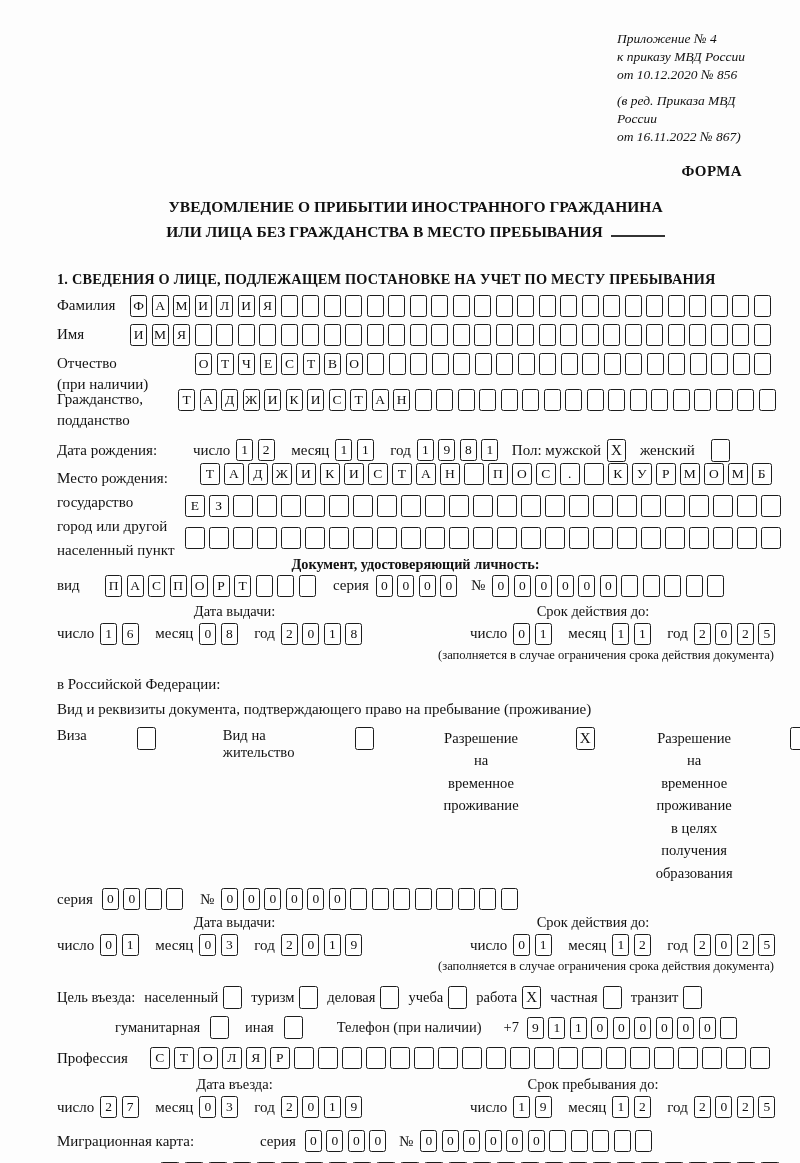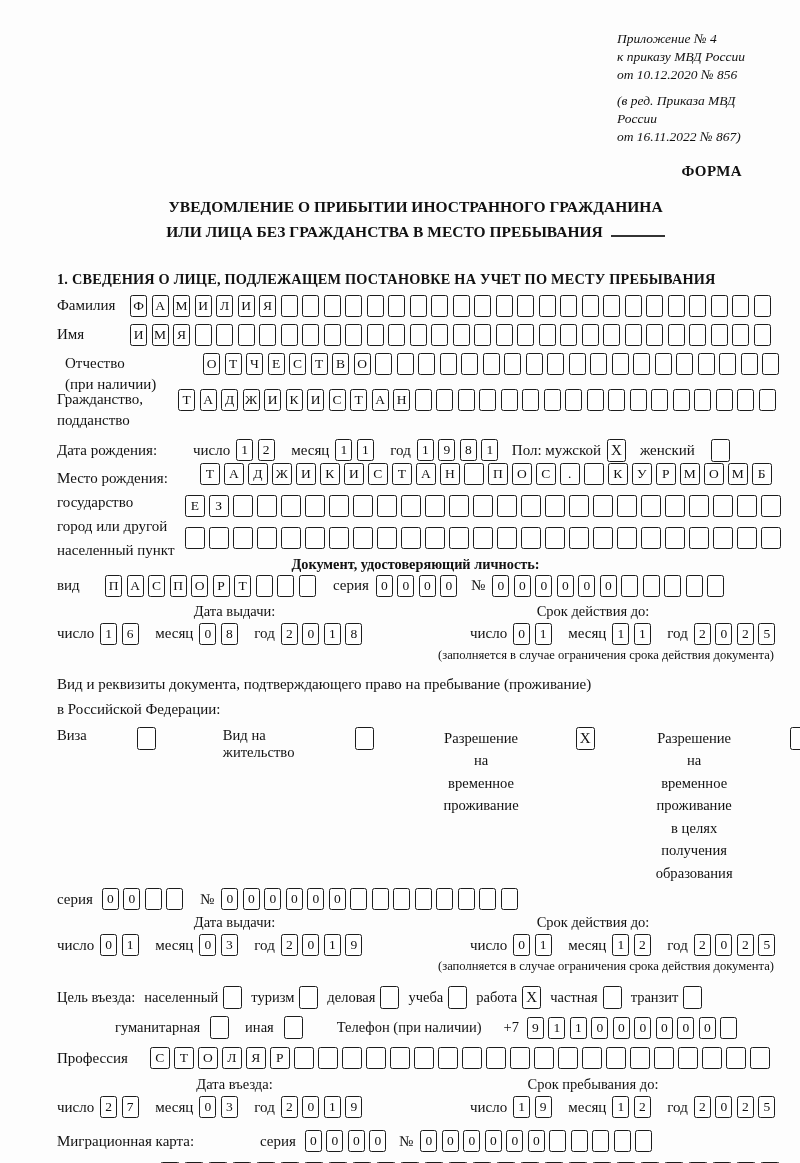--- a/index.html
+++ b/index.html
@@ -149,21 +149,21 @@
         <span class="bx"></span>
         <span class="bx"></span>
         <span class="bx"></span>
         <span class="bx"></span>
         <span class="bx"></span>
         <span class="bx"></span>
       </span>
   </div>
 
   <div class="frow top">
-    <span class="lbl2" style="width:138px;margin-left:8px;">
+    <span class="lbl2" style="width:138px;">
       <div>Отчество</div>
       <div>(при наличии)</div>
     </span>
     <span class="boxes">
         <span class="bx">О</span>
         <span class="bx">Т</span>
         <span class="bx">Ч</span>
         <span class="bx">Е</span>
         <span class="bx">С</span>
         <span class="bx">Т</span>
@@ -427,22 +427,22 @@
           <span class="bx">2</span>
           <span class="bx">0</span>
           <span class="bx">2</span>
           <span class="bx">5</span>
         </span>
     </div>
   </div>
   <div class="note">(заполняется в случае ограничения срока действия документа)</div>
 
   <div class="intro">
+    <div>в Российской Федерации:</div>
     <div>Вид и реквизиты документа, подтверждающего право на пребывание (проживание)</div>
-    <div>в Российской Федерации:</div>
   </div>
 
   <div class="restype">
     <span>Виза</span>
     <span class="boxes cbx" style="margin-left:5px;">
         <span class="bx"></span>
       </span>
     <span style="margin-left:22px;">Вид на жительство</span>
     <span class="boxes cbx" style="margin-left:16px;">
         <span class="bx"></span>

